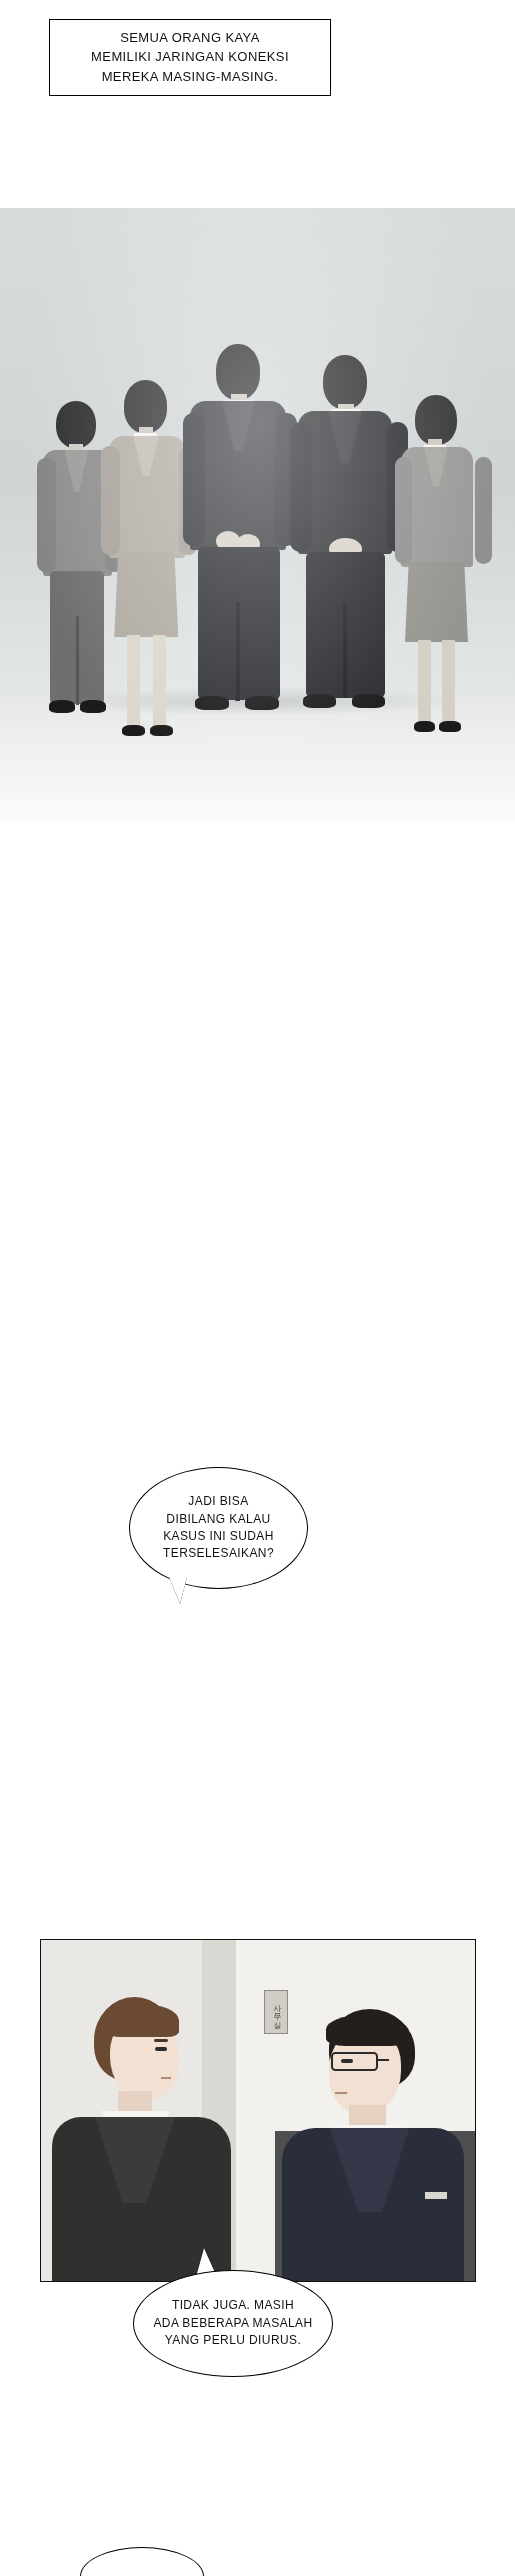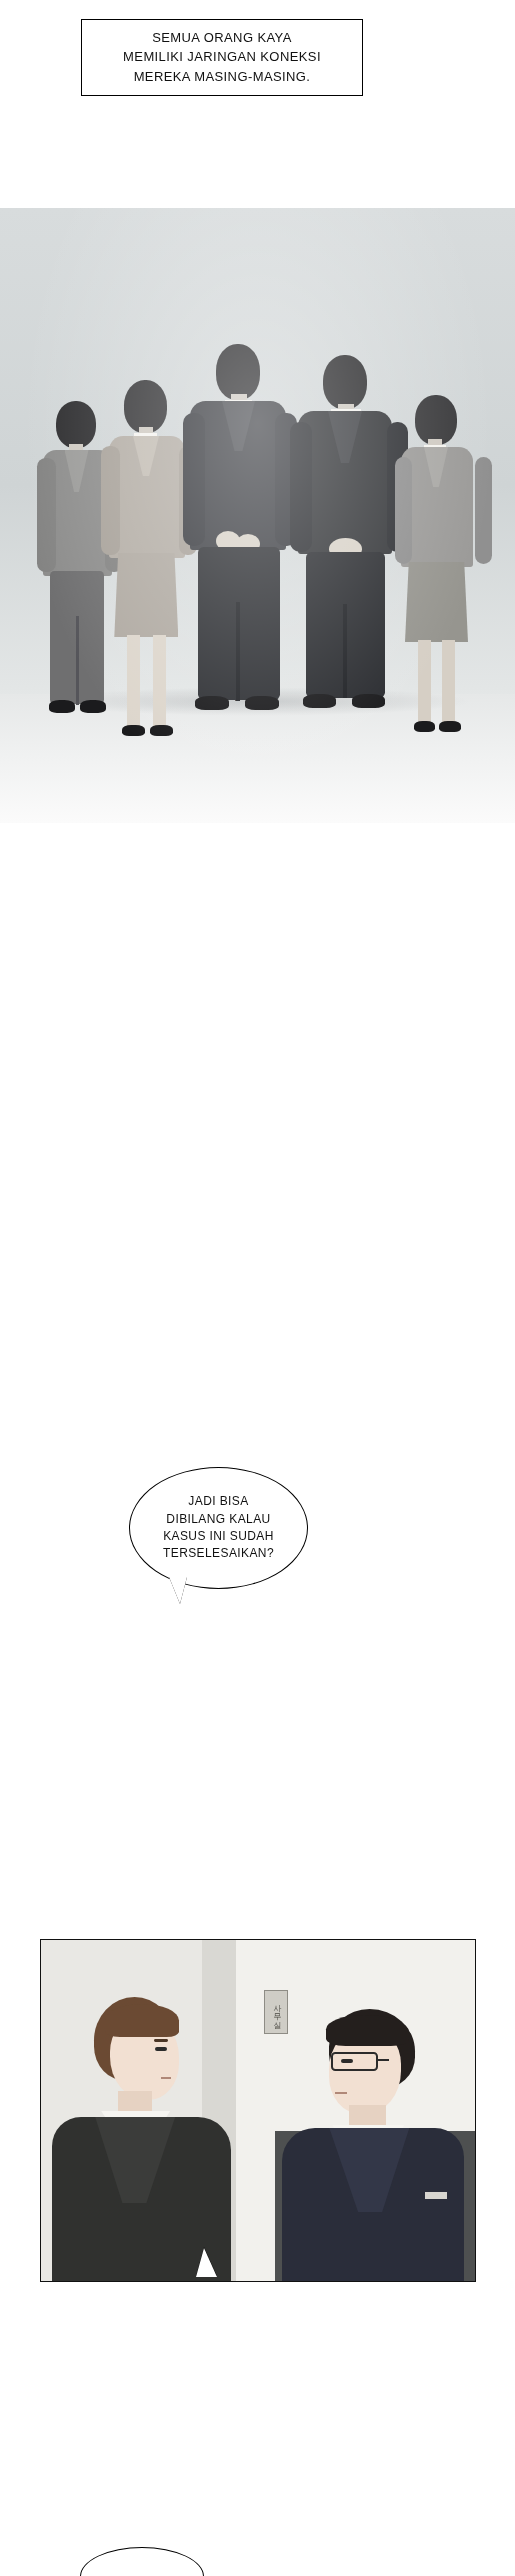--- a/index.html
+++ b/index.html
@@ -73,21 +73,20 @@
     background: #ffffff;
     border: 1.4px solid #000000;
     box-sizing: border-box;
     display: flex;
     align-items: center;
     justify-content: center;
     text-align: center;
     color: #111111;
     letter-spacing: 0.4px;
     line-height: 1.5;
-    margin-left: 32px;
   }
   .bubble-rect .txt { padding: 4.3px 10px; white-space: pre-line; }
 
   .bubble-oval {
     position: absolute;
     background: #ffffff;
     border: 1.4px solid #000000;
     border-radius: 50% / 50%;
     box-sizing: border-box;
     display: flex;
@@ -277,17 +276,22 @@
       <div style="position:absolute; left:80px; top:96px; width:37px; height:29px; background:#e6d2c2;"></div>
       <div style="position:absolute; left:63px; top:116px; width:72px; height:42px; background:#f6f5f1; clip-path:polygon(0 0,100% 0,64% 100%,36% 100%);"></div>
       <div style="position:absolute; left:90px; top:137px; width:17px; height:66px; background:#7d4a52;"></div>
       <div style="position:absolute; left:13px; top:119px; width:182px; height:162px; background:#2a2d3a; border-radius:33px 29px 0 0;"></div>
       <div style="position:absolute; left:60px; top:119px; width:80px; height:84px; background:#333748; clip-path:polygon(0 0,100% 0,66% 100%,36% 100%);"></div>
       <div style="position:absolute; left:156px; top:183px; width:21.5px; height:7.2px; background:#d8d6d0;"></div>
     </div>
   </div>
 
   <div class="tail" style="left:196px; top:2248px; border-left:8.6px solid transparent; border-right:13px solid transparent; border-bottom:29px solid #ffffff; filter:drop-shadow(0 -0.7px 0 #000); z-index:7;"></div>
+  <div class="bubble-oval" style="left:133px; top:2270px; width:200px; height:107px; font-size:12px; z-index:8;">
+    <div class="txt">TIDAK JUGA. MASIH
+ADA BEBERAPA MASALAH
+YANG PERLU DIURUS.</div>
+  </div>
 
   <div style="position:absolute; left:80px; top:2547px; width:122px; height:57px; border:1.4px solid #000; border-radius:50%; background:#fff;"></div>
 
 </div>
 
 
 </body></html>

